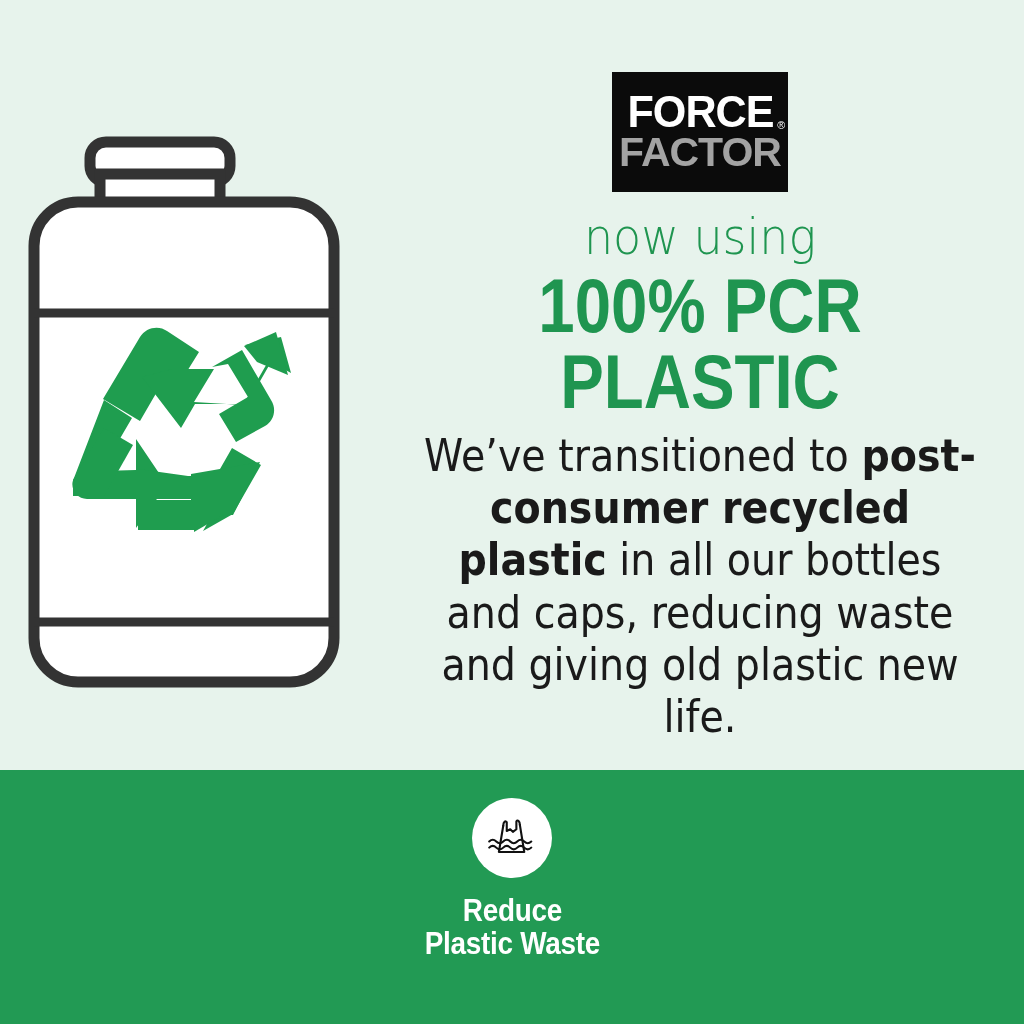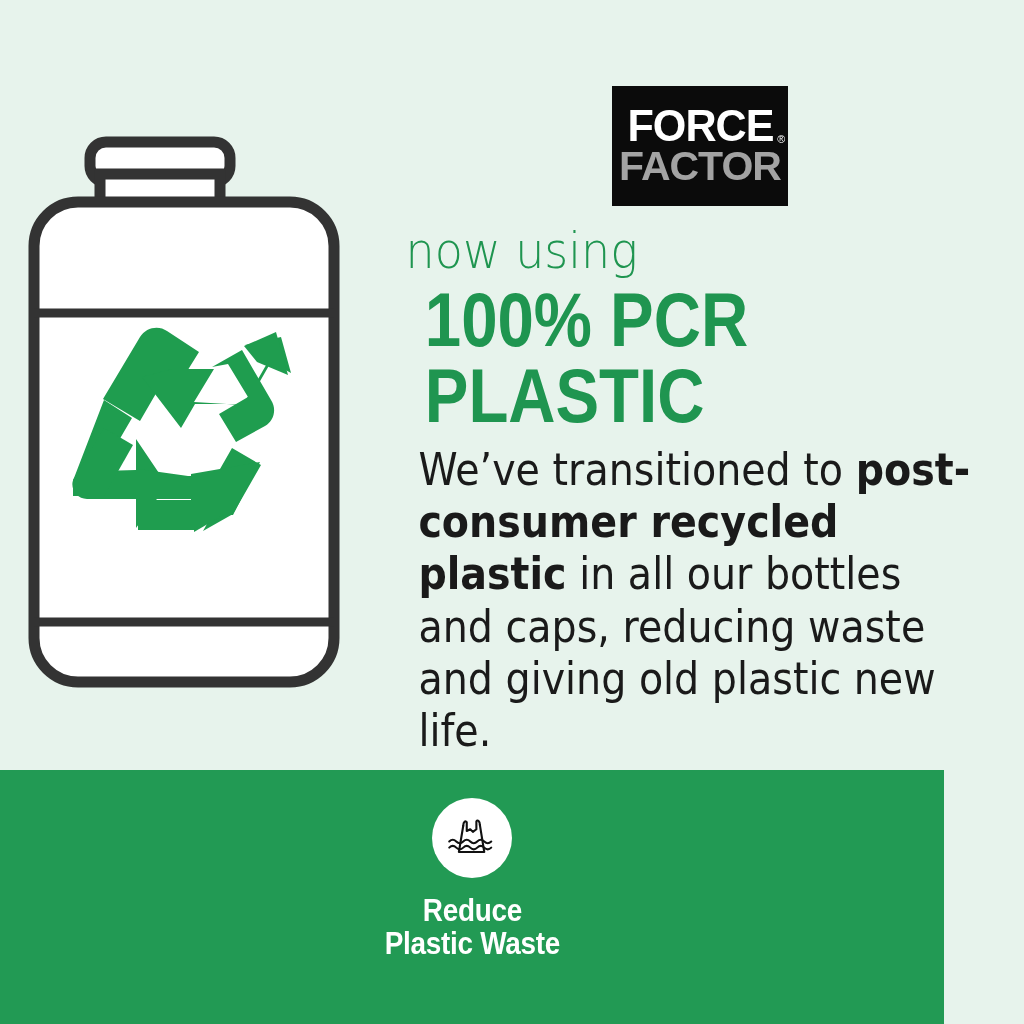--- a/index.html
+++ b/index.html
@@ -26,23 +26,23 @@
     left: 28px;
     top: 128px;
     width: 336px;
     height: 572px;
   }
 
   
   #right-column {
     position: absolute;
     left: 380px;
-    top: 86px;
+    top: 72px;
     width: 640px;
-    text-align: left;
+    text-align: center;
   }
   #logo-wrap {
     display: flex;
     justify-content: center;
   }
   #brand-logo {
     background: #0b0b0b;
     width: 176px;
     height: 120px;
     display: flex;
@@ -108,21 +108,21 @@
     font-family: "DejaVu Sans", sans-serif;
     transform: scaleX(0.88);
   }
   #body-copy b { font-weight: bold; }
 
   
   #benefit-band {
     position: absolute;
     left: 0;
     bottom: 0;
-    width: 944px;
+    width: 1024px;
     height: 254px;
     background: #229a54;
     display: flex;
     align-items: flex-start;
     justify-content: space-between;
     padding: 28px 14px 0 14px;
     box-sizing: border-box;
   }
   .benefit {
     flex: 1 1 0;

